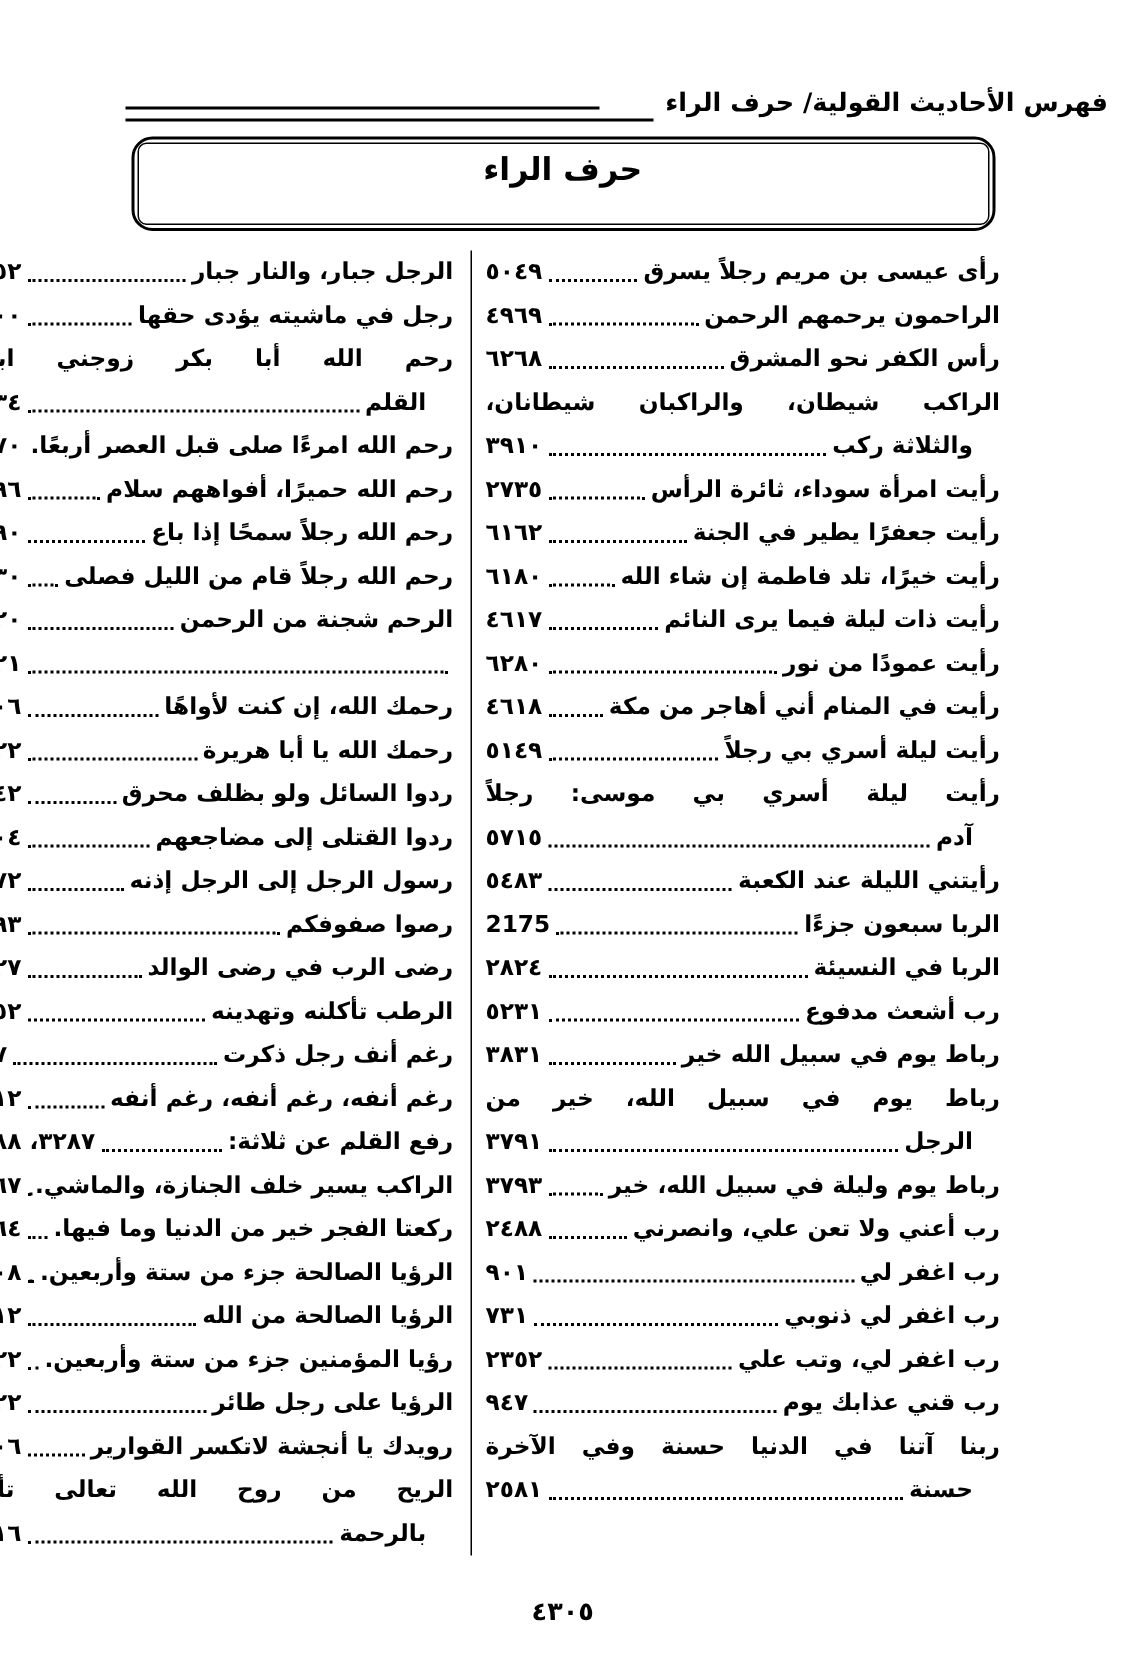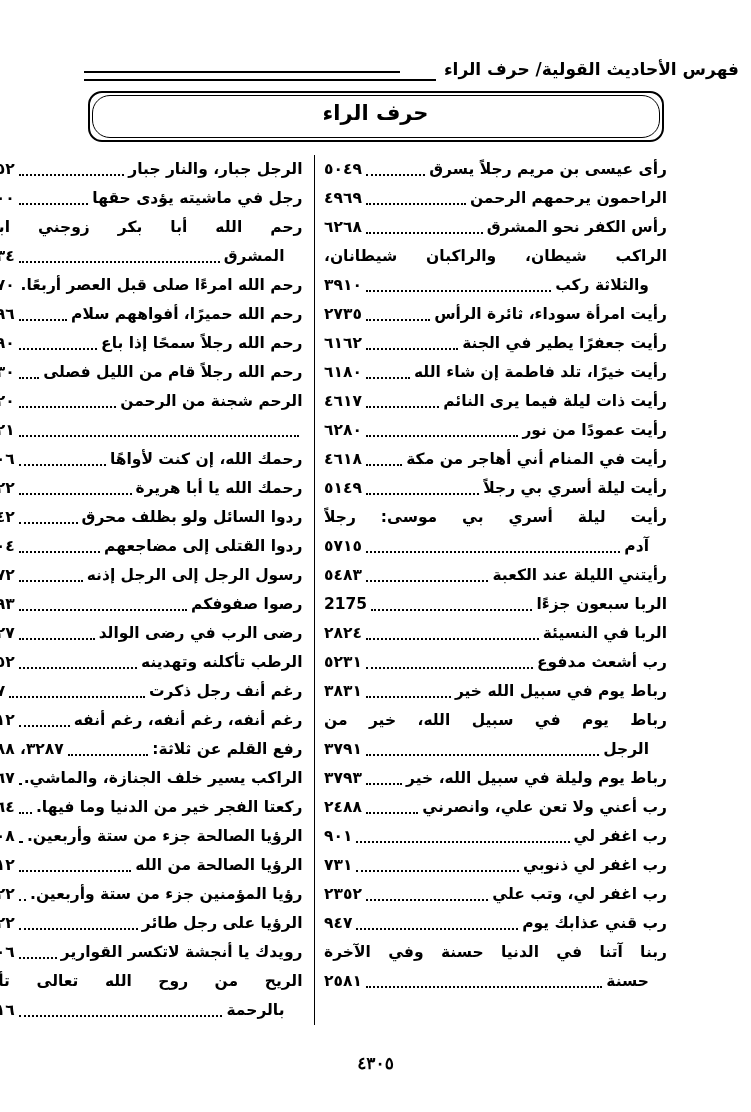--- a/index.html
+++ b/index.html
@@ -45,23 +45,23 @@
   .section-box {
     width: 576px;
     margin: 7px auto 13px;
     border: 2px solid #000;
     border-radius: 14px;
     padding: 2px;
     box-sizing: border-box;
   }
   .section-box-inner {
     border: 1.5px solid #000;
-    border-radius: 18px;
+    border-radius: 6px;
     text-align: center;
-    padding: 4px 0 10px;
+    padding: 4px 0 22px;
   }
   .section-title {
     font-size: 21px;
     line-height: 27px;
   }
   
   .columns {
     display: flex;
     margin-left: 12px;
     margin-right: 84px;
@@ -114,21 +114,20 @@
   }
   .pg {
     white-space: nowrap;
     direction: ltr;
     unicode-bidi: isolate;
   }
   
   .footer {
     text-align: center;
     margin-top: 28px;
-    font-family: Liberation Serif, serif;
   }
   .pageno { font-size: 17px; }
 </style>
 </head>
 <body>
 
 <div class="page">
 
   <div class="header">
     <div class="header-title">فهرس الأحاديث القولية/ حرف الراء</div>
@@ -338,21 +337,21 @@
         <div class="entry">
           <div class="entry-line last">
             <span class="txt">رجل في ماشيته يؤدى حقها</span>
             <span class="dots"></span>
             <span class="pg">٥٤٠٠</span>
           </div>
         </div>
         <div class="entry">
           <div class="entry-line full"><span class="txt">رحم الله أبا بكر زوجني ابنته</span></div>
           <div class="entry-line last cont">
-            <span class="txt">المشرق</span>
+            <span class="txt">القلم</span>
             <span class="dots"></span>
             <span class="pg">٦١٣٤</span>
           </div>
         </div>
         <div class="entry">
           <div class="entry-line last">
             <span class="txt">رحم الله امرءًا صلى قبل العصر أربعًا.</span>
             <span class="dots"></span>
             <span class="pg">١١٧٠</span>
           </div>

